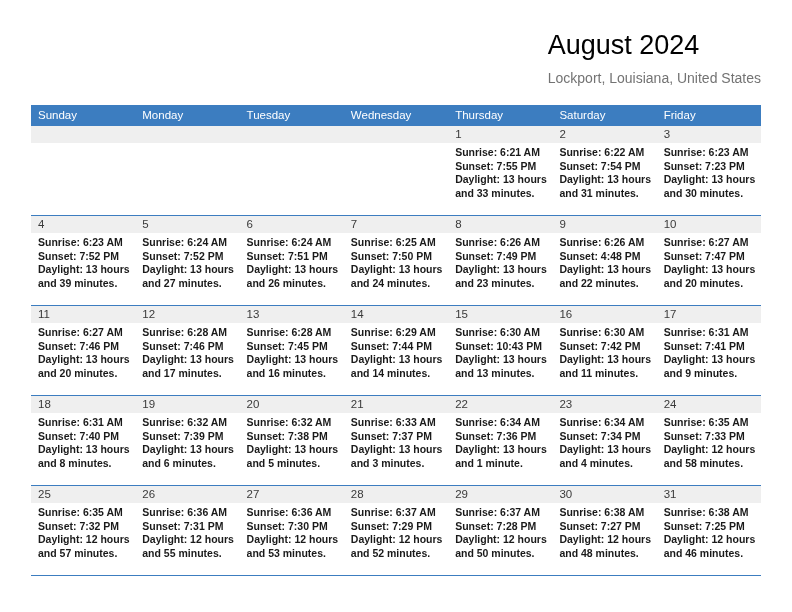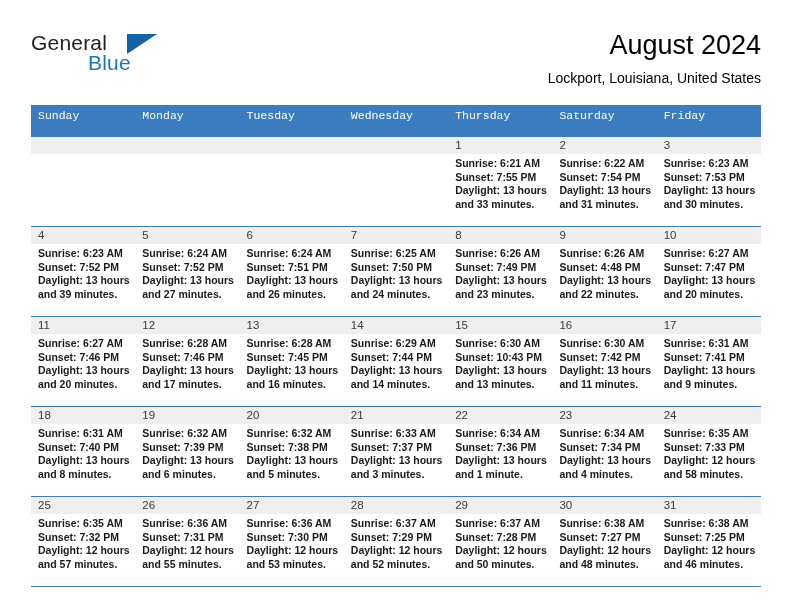--- a/index.html
+++ b/index.html
@@ -60,48 +60,47 @@
     top: 2px;
     width: 0;
     height: 0;
     border-left: 30px solid #1464a5;
     border-bottom: 20px solid transparent;
   }
   .title-block {
     position: absolute;
     right: 0;
     top: 0;
-    text-align: right;
+    text-align: left;
   }
   .cal-title {
     font-size: 27px;
     color: #000000;
     line-height: 34px;
     white-space: nowrap;
   }
   .cal-subtitle {
     font-size: 14px;
-    color: #000000;
+    color: #737373;
     line-height: 20px;
     margin-top: 6px;
     white-space: nowrap;
   }
 
   
   .calendar {
     position: absolute;
     left: 31px;
     top: 105px;
     width: 730px;
   }
   .weekday-row {
     display: flex;
     background: #3c7dc0;
-    height: 32px;
-    font-family: Liberation Mono, monospace;
+    height: 21px;
   }
   .weekday-cell {
     width: 104.2857px;
     box-sizing: border-box;
     padding: 3px 0 0 7px;
     font-size: 11.5px;
     color: #ffffff;
     line-height: 15px;
     white-space: nowrap;
     overflow: hidden;
@@ -147,25 +146,20 @@
     overflow: hidden;
   }
 </style>
 </head>
 <body>
 
 <div class="page">
 
   <div class="header">
 
-    <div class="brand">
-      <span class="brand-general">General</span>
-      <span class="brand-triangle"></span>
-      <span class="brand-blue">Blue</span>
-    </div>
 
     <div class="title-block">
       <div class="cal-title">August 2024</div>
       <div class="cal-subtitle">Lockport, Louisiana, United States</div>
     </div>
 
   </div>
 
   <div class="calendar">
 
@@ -232,21 +226,21 @@
               <div>Sunrise: 6:22 AM</div>
               <div>Sunset: 7:54 PM</div>
               <div>Daylight: 13 hours</div>
               <div>and 31 minutes.</div>
             </div>
           </div>
           <div class="day-cell">
             <div class="day-number">3</div>
             <div class="day-info">
               <div>Sunrise: 6:23 AM</div>
-              <div>Sunset: 7:53 PM</div>
+              <div>Sunset: 7:23 PM</div>
               <div>Daylight: 13 hours</div>
               <div>and 30 minutes.</div>
             </div>
           </div>
         </div>
         <div class="week-row">
           <div class="day-cell">
             <div class="day-number">4</div>
             <div class="day-info">
               <div>Sunrise: 6:23 AM</div>

